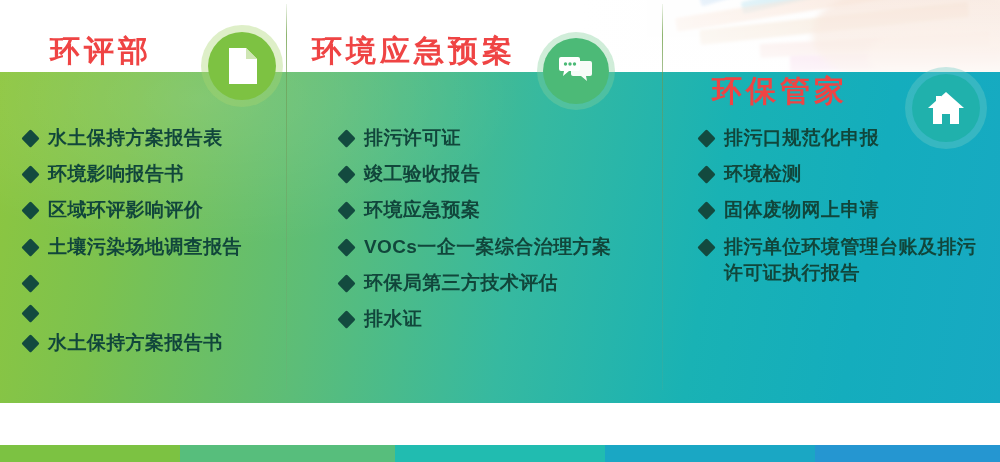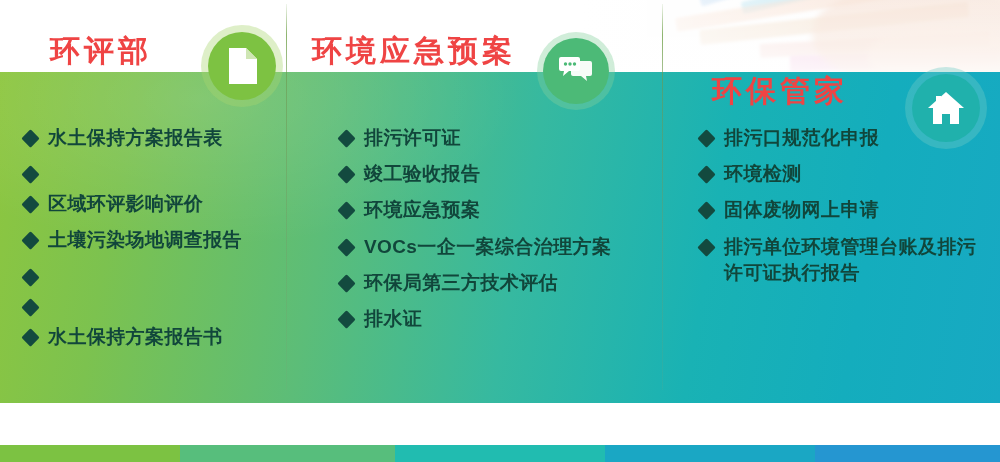--- a/index.html
+++ b/index.html
@@ -126,20 +126,21 @@
     </div>
   </div>
 
   <div class="col" style="left:24px; top:125px; width:256px;">
     <div class="li">
       <span class="bullet"></span>
       <span class="li-text">水土保持方案报告表</span>
     </div>
     <div class="li">
       <span class="bullet"></span>
+      <span class="li-text">环境影响报告书</span>
     </div>
     <div class="li">
       <span class="bullet"></span>
       <span class="li-text">区域环评影响评价</span>
     </div>
     <div class="li">
       <span class="bullet"></span>
       <span class="li-text">土壤污染场地调查报告</span>
     </div>
     <div class="li">

